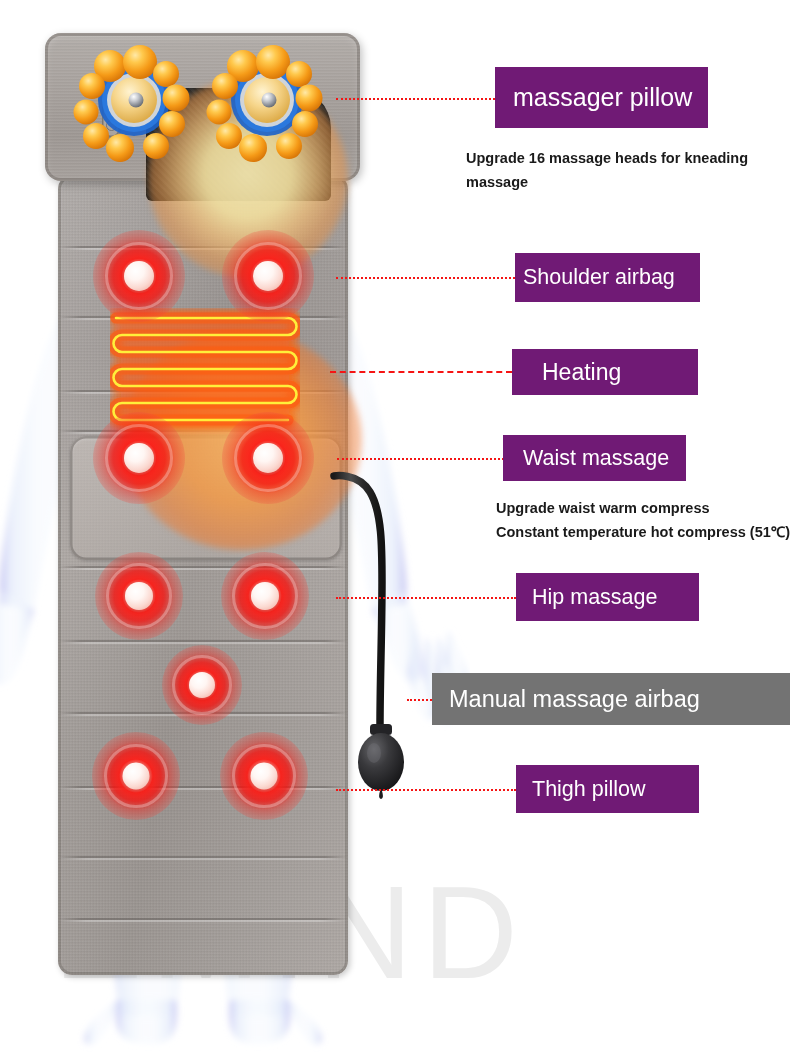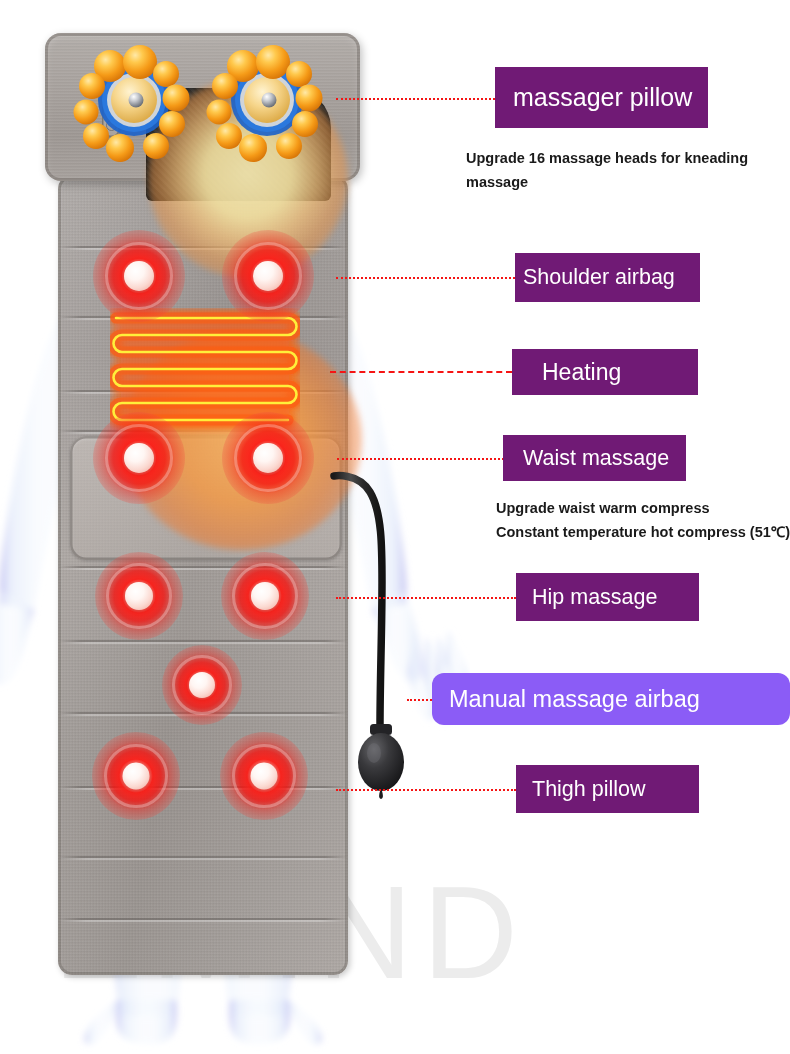--- a/index.html
+++ b/index.html
@@ -278,22 +278,21 @@
     position: absolute;
     z-index: 14;
     display: flex;
     align-items: center;
     color: #ffffff;
     background: #701a75;
     box-sizing: border-box;
     white-space: nowrap;
   }
   .label.accent {
-    background: #8b5cf6;
-    border-radius: 12px;
+    background: #737373;
   }
   .caption {
     position: absolute;
     z-index: 14;
     color: #1a1a1a;
     font-size: 14.5px;
     font-weight: 600;
     line-height: 24px;
     white-space: pre-line;
   }

